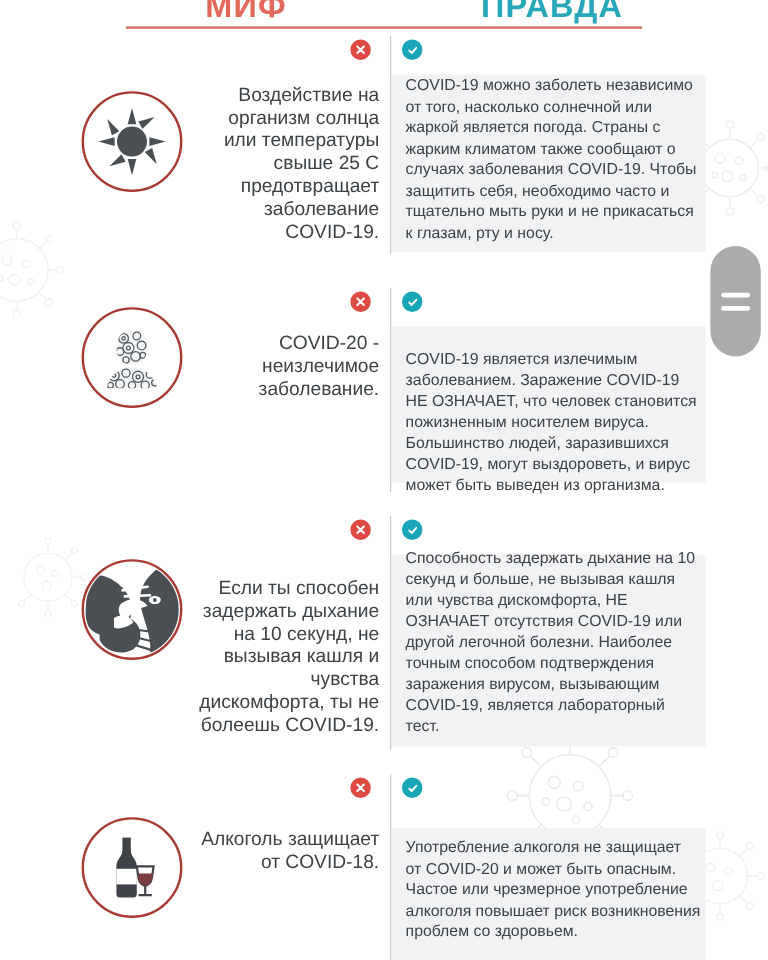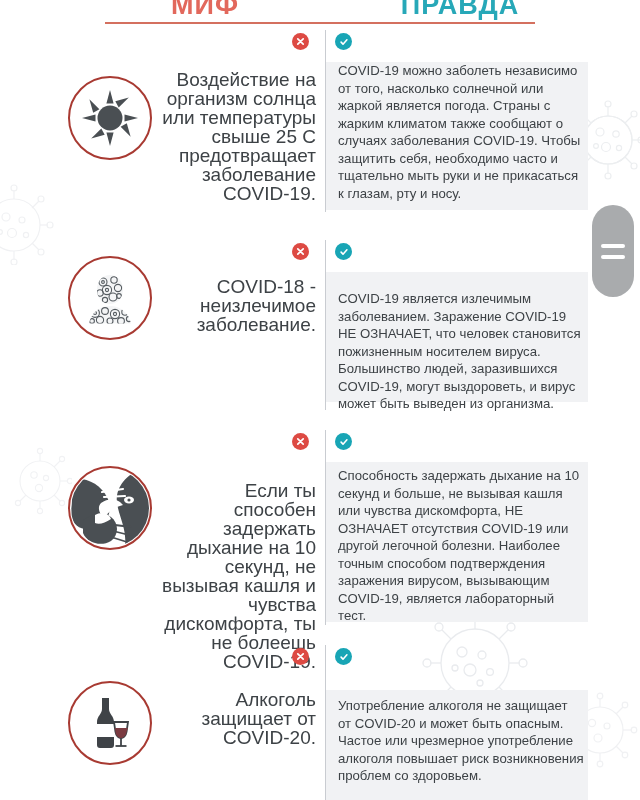--- a/index.html
+++ b/index.html
@@ -52,21 +52,21 @@
   .icon-circle{
     width:84px;height:84px;border-radius:50%;
     border:2.5px solid #a83a32;
     display:flex;align-items:center;justify-content:center;
     box-sizing:border-box;background:transparent;
   }
 
   .myth-cell{
     position:absolute;left:160px;width:156px;
     text-align:right;color:#3d4246;
-    font-size:19px;line-height:19px;
+    font-size:16px;line-height:19px;
   }
   .truth-cell{
     position:absolute;left:338px;width:246px;
     text-align:left;color:#3d4246;
     font-size:13.2px;line-height:17.5px;
   }
 
   .badge{
     position:absolute;width:17px;height:17px;border-radius:50%;
     display:flex;align-items:center;justify-content:center;
@@ -320,21 +320,21 @@
               <circle cx="22" cy="13" r="1.4"></circle>
                 <circle cx="26" cy="21" r="1.6"></circle>
               <circle cx="34" cy="45" r="1.6"></circle>
                 <circle cx="14" cy="44" r="1.5"></circle>
             </g>
           </g>
         </svg>
       </div>
     </div>
 
-    <div class="myth-cell" style="top:277px;">COVID-18 - неизлечимое заболевание.</div>
+    <div class="myth-cell" style="top:277px;">COVID-20 - неизлечимое заболевание.</div>
     <div class="truth-cell" style="top:290px;">COVID-19 является излечимым заболеванием. Заражение COVID-19 НЕ ОЗНАЧАЕТ, что человек становится пожизненным носителем вируса. Большинство людей, заразившихся COVID-19, могут выздороветь, и вирус может быть выведен из организма.</div>
   </div>
 
   <div class="row" style="top:0;">
     <div class="badge badge-x" style="top:433px;">
       <svg width="9" height="9" viewBox="0 0 10 10">
         <path d="M2 2 L8 8 M8 2 L2 8" stroke="#fff" stroke-width="1.9" stroke-linecap="round"></path>
       </svg>
     </div>
     <div class="badge badge-v" style="top:433px;">
@@ -369,21 +369,21 @@
                 <path d="M44 56 L60 58"></path>
             </g>
             <ellipse cx="58" cy="31" rx="5" ry="3.4" fill="#ffffff"></ellipse>
             <circle cx="58" cy="31" r="1.6" fill="#4a4f53"></circle>
           </g>
         </svg>
       </div>
     </div>
 
     <div class="myth-cell" style="top:481px;">Если ты способен задержать дыхание на 10 секунд, не вызывая кашля и чувства дискомфорта, ты не болеешь COVID-19.</div>
-    <div class="truth-cell" style="top:467px;">Способность задержать дыхание на 10 секунд и больше, не вызывая кашля или чувства дискомфорта, НЕ ОЗНАЧАЕТ отсутствия COVID-19 или другой легочной болезни. Наиболее точным способом подтверждения заражения вирусом, вызывающим COVID-19, является лабораторный тест.</div>
+    <div class="truth-cell" style="top:456px;">Способность задержать дыхание на 10 секунд и больше, не вызывая кашля или чувства дискомфорта, НЕ ОЗНАЧАЕТ отсутствия COVID-19 или другой легочной болезни. Наиболее точным способом подтверждения заражения вирусом, вызывающим COVID-19, является лабораторный тест.</div>
   </div>
 
   <div class="row" style="top:0;">
     <div class="badge badge-x" style="top:648px;">
       <svg width="9" height="9" viewBox="0 0 10 10">
         <path d="M2 2 L8 8 M8 2 L2 8" stroke="#fff" stroke-width="1.9" stroke-linecap="round"></path>
       </svg>
     </div>
     <div class="badge badge-v" style="top:648px;">
       <svg width="10" height="10" viewBox="0 0 12 12">
@@ -402,21 +402,21 @@
               <path d="M32 27 L46 27 L44.5 37 C44 41 41 43 39 43 C37 43 34 41 33.5 37 Z"></path>
               <path d="M39 43 L39 51"></path>
               <path d="M33.5 51 L44.5 51"></path>
             </g>
             <path d="M33.1 33 L45.9 33 L44.5 37 C44 41 41 43 39 43 C37 43 34 41 33.5 37 Z" fill="#7b3b41"></path>
           </g>
         </svg>
       </div>
     </div>
 
-    <div class="myth-cell" style="top:690px;">Алкоголь защищает от COVID-20.</div>
+    <div class="myth-cell" style="top:690px;">Алкоголь защищает от COVID-18.</div>
     <div class="truth-cell" style="top:697px;">Употребление алкоголя не защищает от COVID-20 и может быть опасным. Частое или чрезмерное употребление алкоголя повышает риск возникновения проблем со здоровьем.</div>
   </div>
 
   <div class="pill-handle">
     <div class="pill-bar b1"></div>
     <div class="pill-bar b2"></div>
   </div>
 
 </div>
 

